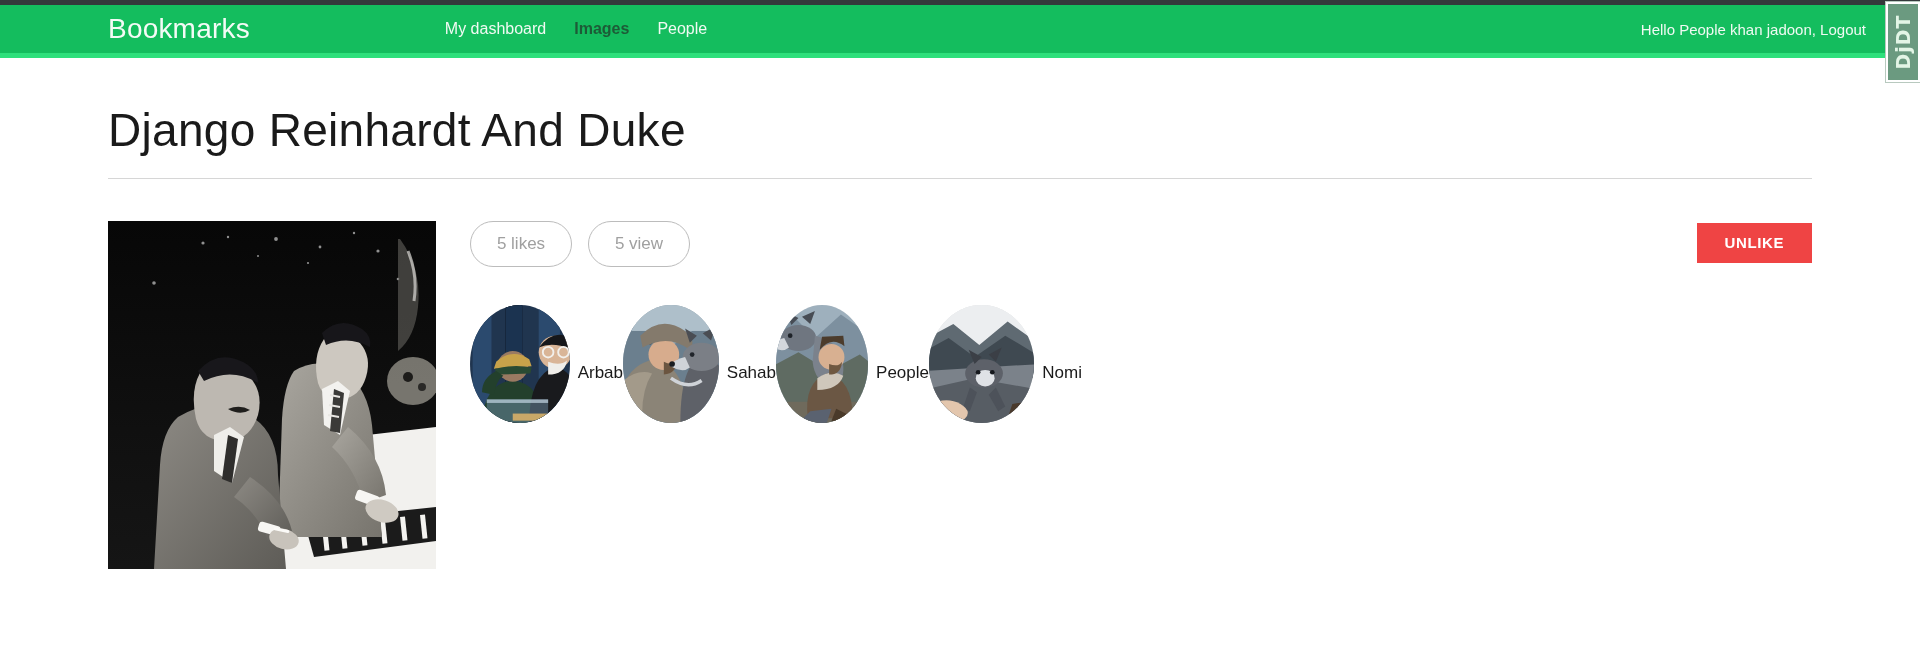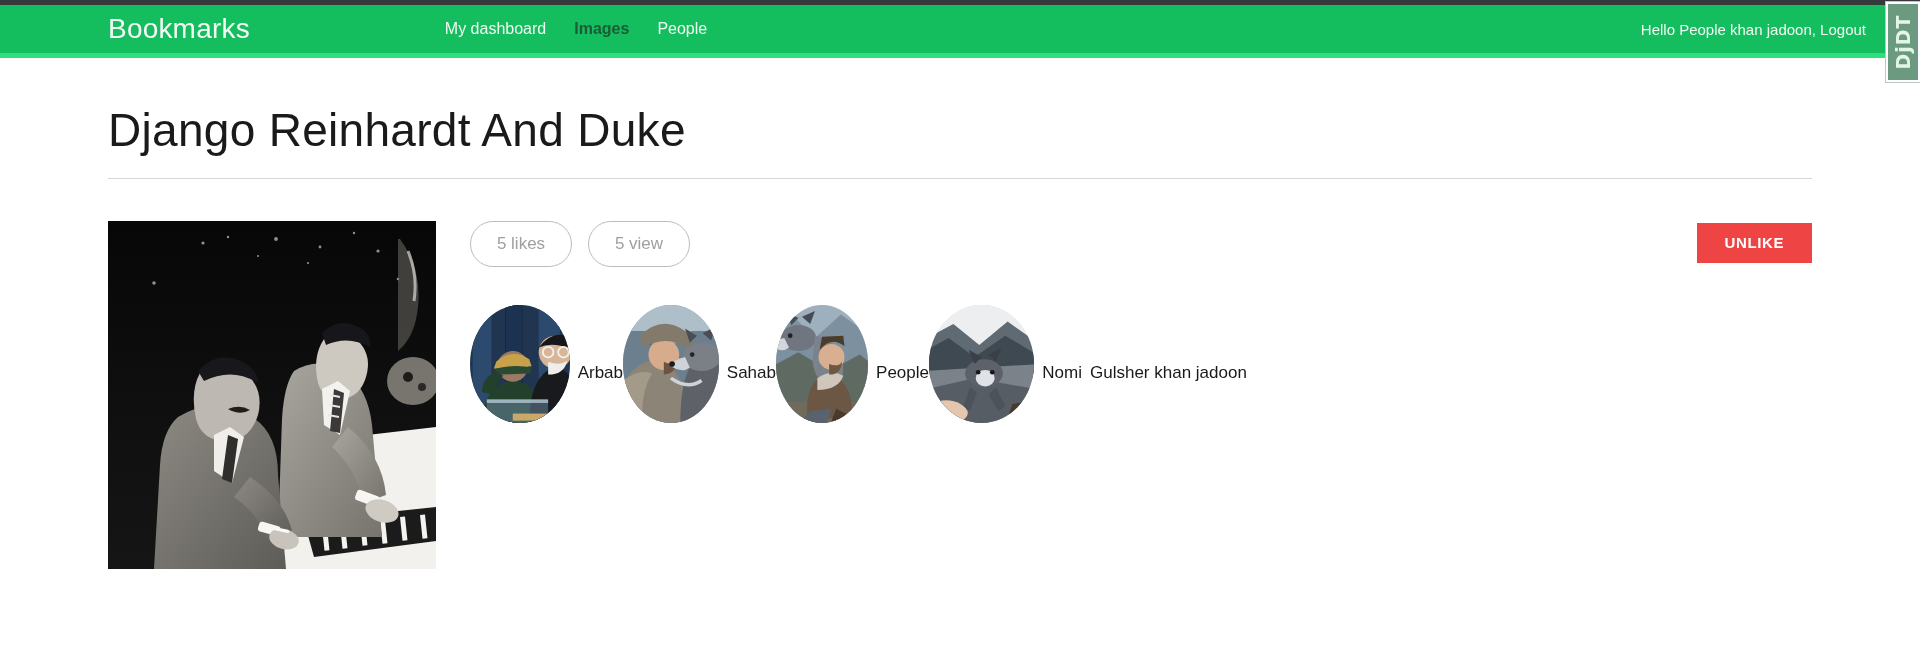--- a/index.html
+++ b/index.html
@@ -439,42 +439,17 @@
 
               <path d="M0 88 q18 -12 32 -4 q10 6 4 12 q-8 6 -22 4 z" fill="#e3c6ad"></path>
               <path d="M8 80 l-10 -6 l-8 22 l12 6 z" fill="#2a2b2d"></path>
 
               <path d="M76 84 q14 -4 22 6 l-4 10 l-22 -4 z" fill="#4a3a2c"></path>
             </svg>
           </span>
           <span class="person-name">Nomi</span>
         </a>
 
-        <a class="person" href="#">
-          <span class="avatar">
-            <svg viewBox="0 0 100 100" preserveAspectRatio="xMidYMid meet" aria-hidden="true">
-              <rect width="100" height="100" fill="#e7e7e7"></rect>
-
-              <g fill="#111111">
-                <rect x="20" y="34" width="7" height="32"></rect>
-                <rect x="33" y="34" width="7" height="32"></rect>
-                <rect x="20" y="46" width="20" height="7"></rect>
-              </g>
-
-              <rect x="43" y="32" width="17" height="36" fill="#111111"></rect>
-              <rect x="44.5" y="33.5" width="14" height="33" fill="#ffffff"></rect>
-              <rect x="45.5" y="34.5" width="12" height="31" fill="#e8231f"></rect>
-              <rect x="48" y="38" width="1.8" height="8" fill="#ffffff"></rect>
-              <circle cx="51.5" cy="56" r="4.4" fill="none" stroke="#ffffff" stroke-width="1.8"></circle>
-
-              <g fill="#111111">
-                <rect x="64" y="34" width="7" height="32"></rect>
-                <path d="M71 34 h8 a9 9 0 0 1 0 18 h-8 v-6 h7 a3.2 3.2 0 0 0 0 -6 h-7 z"></path>
-              </g>
-            </svg>
-          </span>
-          <span class="person-name">Gulsher khan jadoon</span>
-        </a>
 
       </div>
     </div>
   </div>
 </div>
 
 </body></html>

